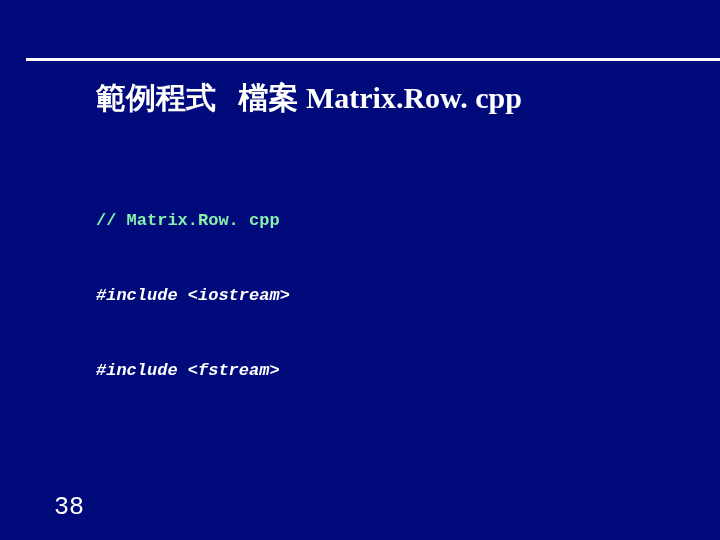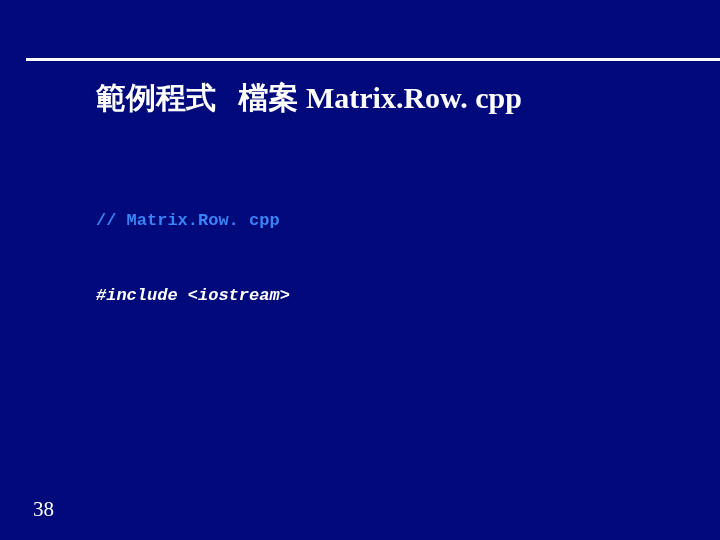--- a/index.html
+++ b/index.html
@@ -41,43 +41,44 @@
     position: absolute;
     top: 158px;
     left: 70px;
     font-family: "Consolas", "Courier New", monospace;
     font-size: 17px;
     line-height: 25px;
     font-weight: bold;
     white-space: pre;
   }
   .code .line { display: block; }
-  .c-green  { color: #3b82f6; }
+  .c-green  { color: #86efac; }
   .c-white  { color: #ffffff; font-style: italic; }
   .pagenum {
     position: absolute;
-    left: 7px;
+    left: 28px;
     bottom: 18px;
     color: #fff;
-    font-family: Liberation Serif, serif;
-    font-size: 21px;
+    font-family: Liberation Mono, monospace;
+    font-size: 25px;
   }
 </style>
 </head>
 <body>
 
 <div class="slide">
 
   <div class="rule"></div>
 
   <div class="title">範例程式   檔案 Matrix.Row. cpp</div>
 
   <div class="code">
     <span class="line c-green">// Matrix.Row. cpp</span>
     <span class="line c-white">#include &lt;iostream&gt;</span>
+    <span class="line c-white">#include &lt;fstream&gt;</span>
     
     
     
     
     
     
     
     
     
   </div>

